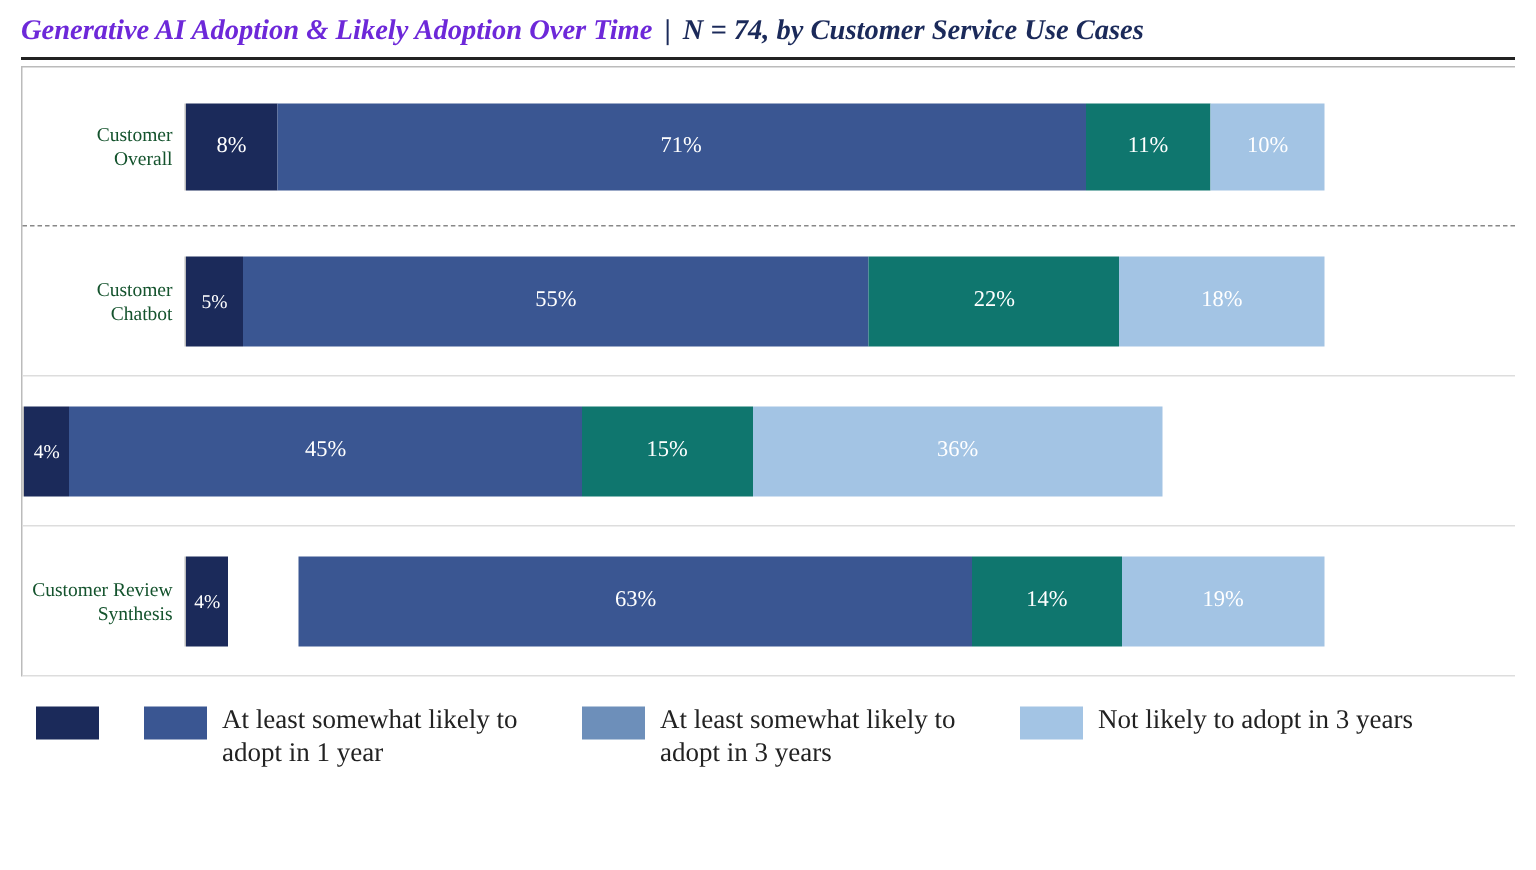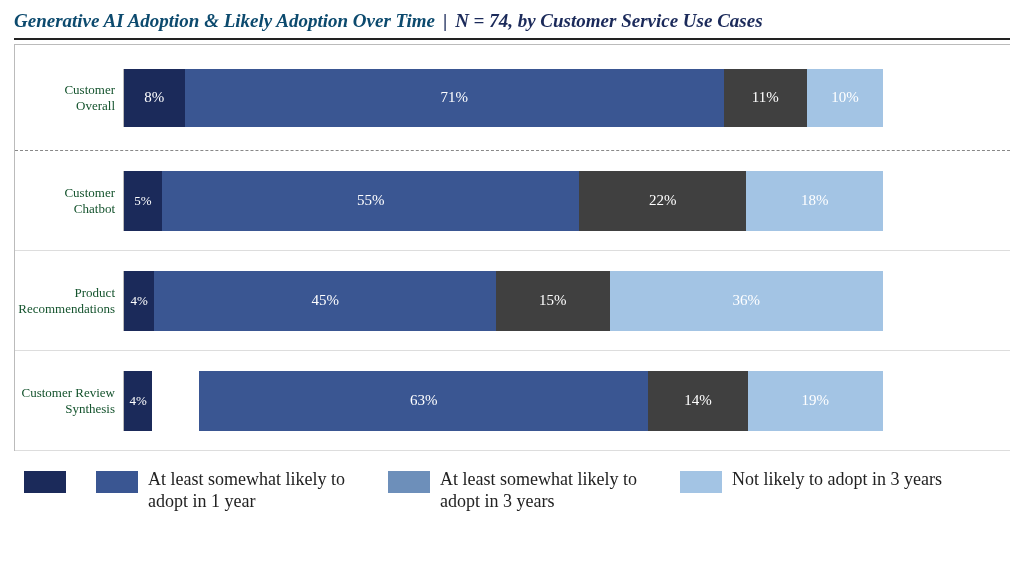--- a/index.html
+++ b/index.html
@@ -11,21 +11,21 @@
     padding: 10px 14px 14px 14px;
   }
   .title-row {
     border-bottom: 2px solid #222;
     padding-bottom: 6px;
     margin-bottom: 4px;
   }
   .title-main {
     font-weight: bold;
     font-style: italic;
-    color: #0c4a6e;
+    color: #6d28d9;
     font-size: 19px;
   }
   .title-sep {
     color: #1b2a5a;
     font-size: 19px;
     font-weight: bold;
     margin: 0 4px;
   }
   .title-sub {
     font-style: italic;
@@ -65,21 +65,21 @@
     height: 100%;
     display: flex;
     align-items: center;
     justify-content: center;
     color: #fff;
     font-size: 15px;
     font-family: Georgia, serif;
   }
   .seg.s0 { background: #1b2a5a; }
   .seg.s1 { background: #3a5692; }
-  .seg.s2 { background: #404040; }
+  .seg.s2 { background: #0f766e; }
   .seg.s3 { background: #a3c4e4; }
   .seg.tiny { font-size: 13px; }
 
   .legend {
     display: flex;
     margin-top: 18px;
     gap: 30px;
     padding-left: 10px;
     align-items: flex-start;
     font-family: Georgia, serif;
@@ -128,21 +128,20 @@
     <div class="row-wrap">
       <div class="row-label">Customer<br>Chatbot</div>
       <div class="bar-track">
         <div class="seg s0 tiny" style="width: 5%;">5%</div>
         <div class="seg s1" style="width: 55%;">55%</div>
         <div class="seg s2" style="width: 22%;">22%</div>
         <div class="seg s3" style="width: 18%;">18%</div>
       </div>
     </div>
     <div class="row-wrap">
-      <div class="row-label">Product<br>Recommendations</div>
       <div class="bar-track">
         <div class="seg s0 tiny" style="width: 4%;">4%</div>
         <div class="seg s1" style="width: 45%;">45%</div>
         <div class="seg s2" style="width: 15%;">15%</div>
         <div class="seg s3" style="width: 36%;">36%</div>
       </div>
     </div>
     <div class="row-wrap">
       <div class="row-label">Customer Review<br>Synthesis</div>
       <div class="bar-track">

